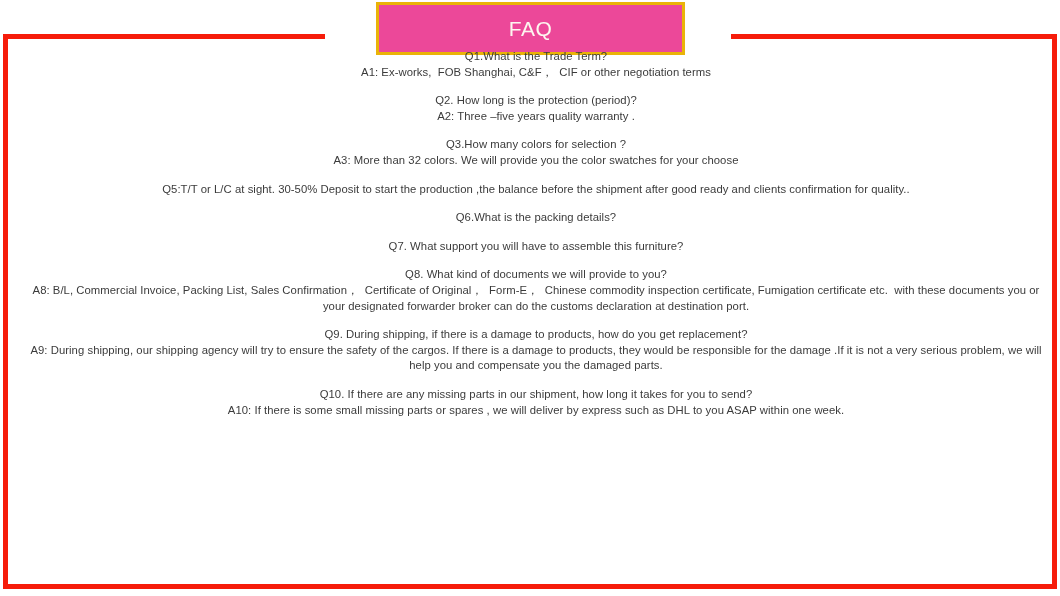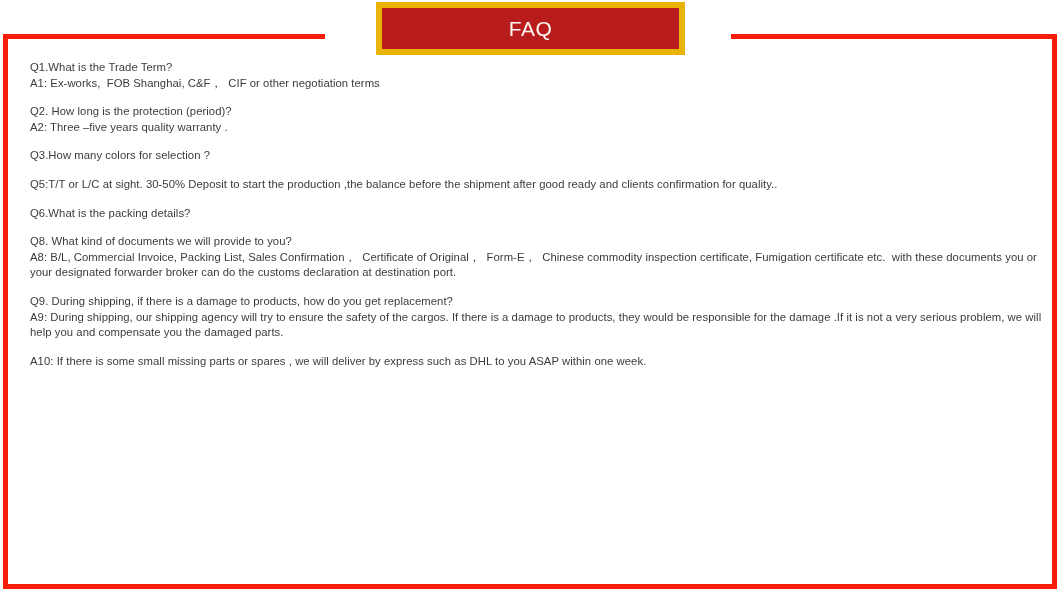--- a/index.html
+++ b/index.html
@@ -65,42 +65,43 @@
     background: #f61c0a;
   }
 
   
   .title-box {
     position: absolute;
     left: 376px;
     top: 2px;
     width: 309px;
     height: 53px;
-    background: #b91c1c;
-    border: 6px solid #eab308;
+    background: #ec4899;
+    border: 3px solid #eab308;
     box-sizing: border-box;
     display: flex;
     align-items: center;
     justify-content: center;
   }
   .title-text {
     color: #fdf6ef;
     font-size: 21px;
     font-weight: 400;
     letter-spacing: 0.5px;
     line-height: 1;
   }
 
   
   .faq-body {
     position: absolute;
     left: 30px;
-    top: 60px;
+    top: 49px;
     width: 1012px;
     height: 518px;
+    text-align: center;
   }
   .qa-block {
     margin-bottom: 13px;
   }
   .qa-block:last-child {
     margin-bottom: 0;
   }
   .q-line, .a-line {
     font-size: 11.3px;
     line-height: 15.6px;
@@ -130,37 +131,40 @@
       <div class="qa-block">
         <div class="q-line">Q1.What is the Trade Term?</div>
         <div class="a-line">A1: Ex-works,  FOB Shanghai, C&amp;F，  CIF or other negotiation terms</div>
       </div>
       <div class="qa-block">
         <div class="q-line">Q2. How long is the protection (period)?</div>
         <div class="a-line">A2: Three –five years quality warranty .</div>
       </div>
       <div class="qa-block">
         <div class="q-line">Q3.How many colors for selection ?</div>
+        <div class="a-line">A3: More than 32 colors. We will provide you the color swatches for your choose</div>
       </div>
       <div class="qa-block">
       </div>
       <div class="qa-block">
         <div class="a-line">Q5:T/T or L/C at sight. 30-50% Deposit to start the production ,the balance before the shipment after good ready and clients confirmation for quality..</div>
       </div>
       <div class="qa-block">
         <div class="q-line">Q6.What is the packing details?</div>
       </div>
       <div class="qa-block">
+        <div class="q-line">Q7. What support you will have to assemble this furniture?</div>
       </div>
       <div class="qa-block">
         <div class="q-line">Q8. What kind of documents we will provide to you?</div>
         <div class="a-line">A8: B/L, Commercial Invoice, Packing List, Sales Confirmation，  Certificate of Original，  Form-E，  Chinese commodity inspection certificate, Fumigation certificate etc.  with these documents you or your designated forwarder broker can do the customs declaration at destination port.</div>
       </div>
       <div class="qa-block">
         <div class="q-line">Q9. During shipping, if there is a damage to products, how do you get replacement?</div>
         <div class="a-line">A9: During shipping, our shipping agency will try to ensure the safety of the cargos. If there is a damage to products, they would be responsible for the damage .If it is not a very serious problem, we will help you and compensate you the damaged parts.</div>
       </div>
       <div class="qa-block">
+        <div class="q-line">Q10. If there are any missing parts in our shipment, how long it takes for you to send?</div>
         <div class="a-line">A10: If there is some small missing parts or spares , we will deliver by express such as DHL to you ASAP within one week.</div>
       </div>
     </div>
 
 </div>
 
 </body></html>

